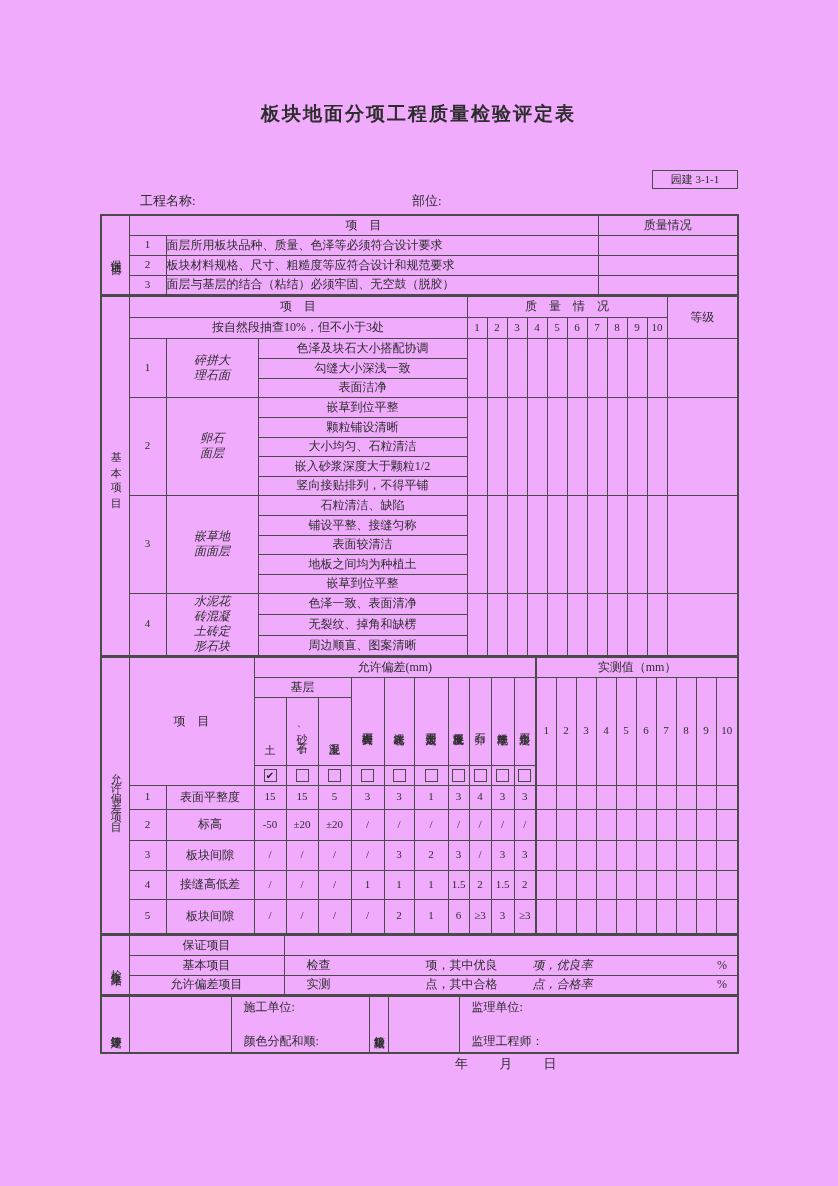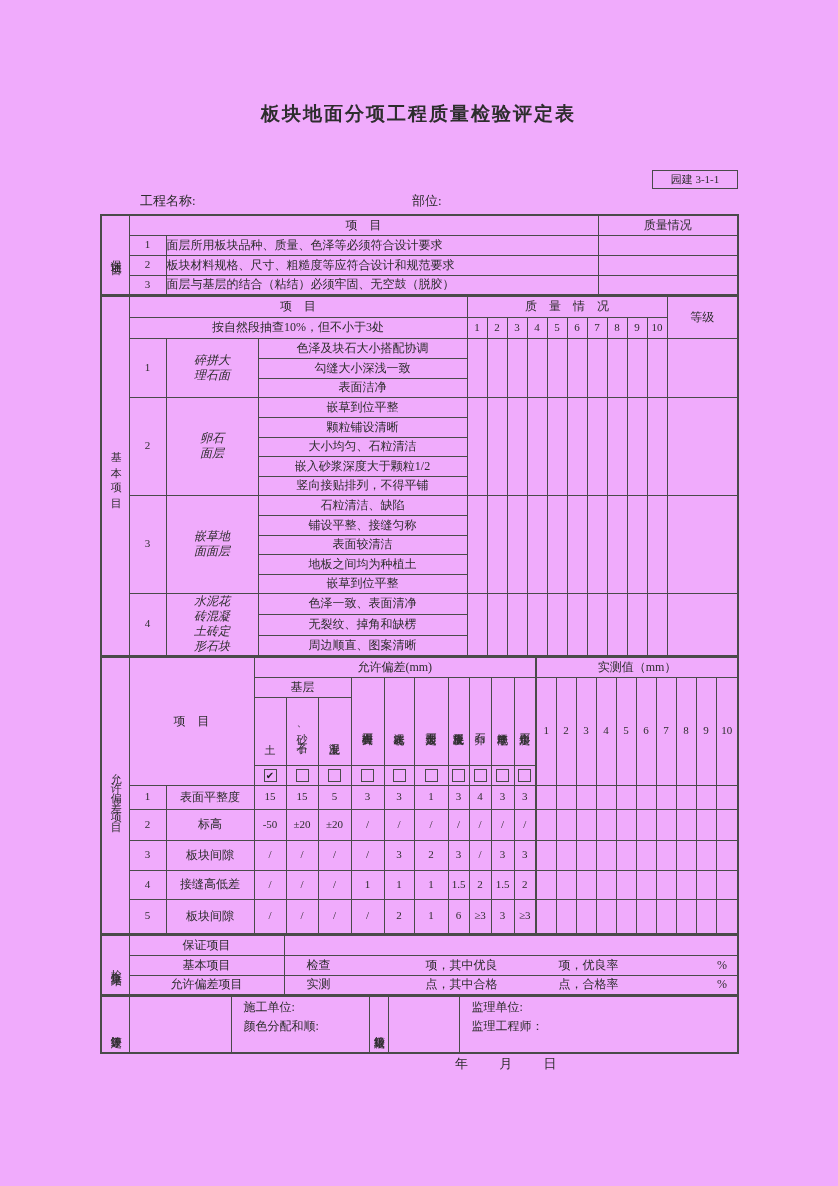--- a/index.html
+++ b/index.html
@@ -26,23 +26,23 @@
   .h24{height:24px;} .h31{height:31px;} .h30{height:30px;} .h29{height:29px;}
   .h35{height:35px;} .h55{height:55px;}
   .pre{white-space:pre-line;font-style:italic;}
   .small{font-size:11px;}
   .vhead{font-size:11px;line-height:1.1;}
   .cb{display:inline-block;width:11px;height:11px;border:1px solid #4a4a4a;
       font-size:10px;line-height:11px;text-align:center;vertical-align:middle;color:#222;}
   .bl-thick{border-left:2px solid #4a4a4a;}
   .resultline{display:flex;align-items:center;font-size:12px;}
   .resultline .s1{margin-left:22px;} .resultline .s2{margin-left:95px;}
-  .resultline .s3{margin-left:61px;} .resultline .s4{margin-left:auto;margin-right:10px;}
+  .resultline .s3{margin-left:35px;font-style:italic;} .resultline .s4{margin-left:auto;margin-right:10px;}
   .signcell{height:55px;display:flex;flex-direction:column;justify-content:space-between;
-      align-items:flex-start;padding:3px 0 18px 12px;box-sizing:border-box;font-size:12px;}
+      align-items:flex-start;padding:3px 0 3px 12px;box-sizing:border-box;font-size:12px;}
   .dateline{position:absolute;top:1055px;left:100px;width:637px;}
   .dateline span{position:absolute;left:355px;font-size:13px;letter-spacing:14px;}
 </style>
 </head>
 <body>
 
 <div class="sheet">
 
   <div class="title">板块地面分项工程质量检验评定表</div>
   <div class="subtitle">

